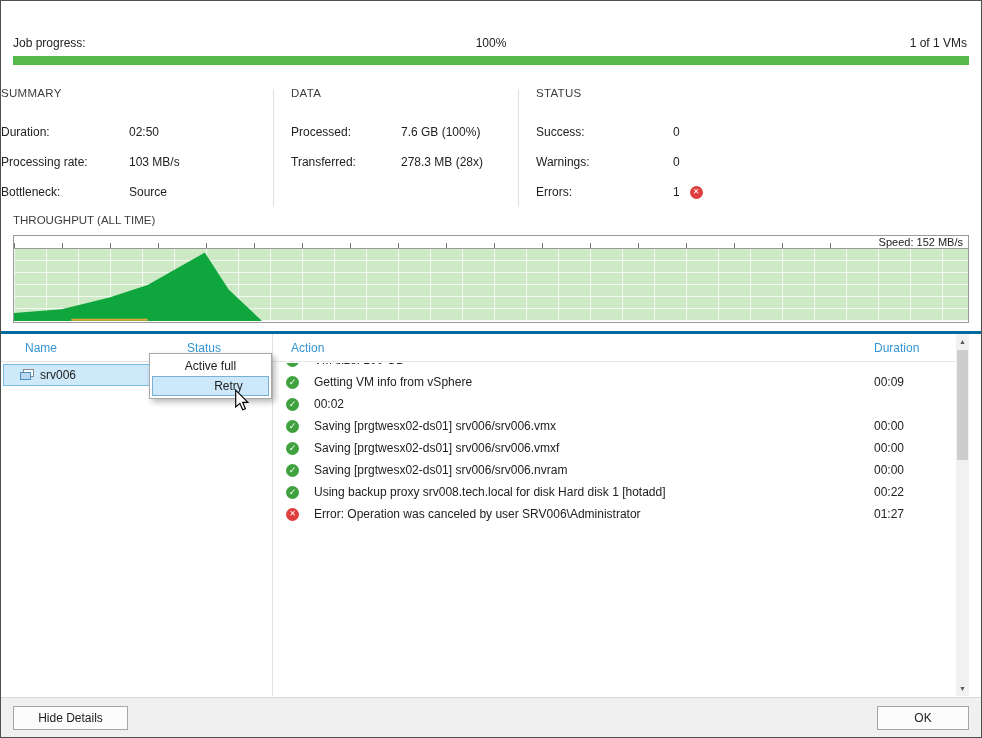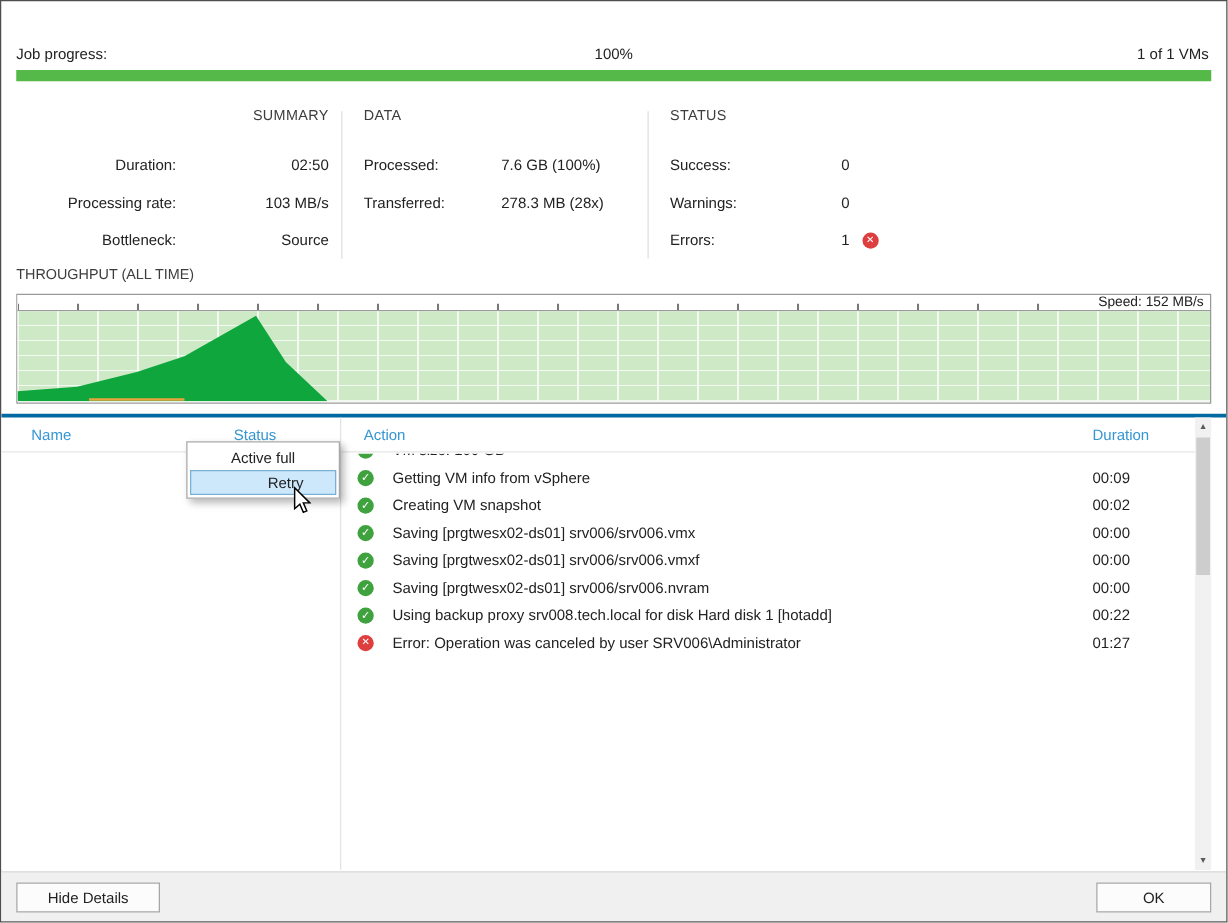--- a/index.html
+++ b/index.html
@@ -20,21 +20,21 @@
   .progress-row { position: absolute; top: 28px; left: 0; right: 0; height: 26px; }
   .progress-row .lbl { position: absolute; left: 12px; top: 7px; }
   .progress-row .pct { position: absolute; left: 0; right: 0; top: 7px; text-align: center; }
   .progress-row .cnt { position: absolute; right: 14px; top: 7px; }
   .progress-track { position: absolute; top: 55px; left: 12px; right: 12px; height: 9px; background: #e9e9e9; }
   .progress-fill { height: 100%; background: #54b948; }
 
   
   .stats { position: absolute; top: 86px; left: 0; right: 0; height: 128px; }
   .stats-col { position: absolute; top: 0; }
-  .col1 { left: 12px;  width: 250px; text-align: right; }
+  .col1 { left: 0;  width: 250px; }
   .col2 { left: 290px; width: 218px; }
   .col3 { left: 535px; width: 260px; }
   .col-title { font-size: 11.5px; color: #3d3d3d; height: 16px; margin-bottom: 14px; letter-spacing: .3px; }
   .stat-row { display: grid; height: 30px; align-items: center; }
   .col1 .stat-row { grid-template-columns: 128px 1fr; }
   .col2 .stat-row { grid-template-columns: 110px 1fr; }
   .col3 .stat-row { grid-template-columns: 137px 1fr; }
   .stat-value.with-icon { display: flex; align-items: center; gap: 10px; }
   .vdiv { position: absolute; top: 2px; width: 1px; height: 118px; background: #e0e0e0; }
   .vdiv.d1 { left: 272px; } .vdiv.d2 { left: 517px; }
@@ -194,20 +194,31 @@
         </svg>
     </div>
   </div>
 
   <div class="details">
     <div class="pane-left">
       <div class="hdr">
         <span class="hdr-name">Name</span>
         <span class="hdr-status">Status</span>
       </div>
+      <div class="vm-row">
+        <svg class="vm-icon" width="14" height="12" viewBox="0 0 14 12">
+          <rect x="3.5" y="0.5" width="10" height="7" fill="#ffffff" stroke="#8a8a8a"></rect>
+          <rect x="0.5" y="3.5" width="10" height="7" fill="#bcd6ef" stroke="#4a90c4"></rect>
+        </svg>
+        <span>srv006</span>
+        <span class="vm-status">
+          <span class="dot" data-icon="error"></span>
+          <span>Failed</span>
+        </span>
+      </div>
     </div>
 
     <div class="pane-right">
       <div class="hdr">
         <span class="hdr-action">Action</span>
         <span class="hdr-duration">Duration</span>
       </div>
       <div class="log-viewport">
         <div class="log-list">
           <div class="log-row">
@@ -215,21 +226,20 @@
             <span class="log-text">VM size: 100 GB</span>
             <span class="log-duration"></span>
           </div>
           <div class="log-row">
             <span class="dot" data-icon="success"></span>
             <span class="log-text">Getting VM info from vSphere</span>
             <span class="log-duration">00:09</span>
           </div>
           <div class="log-row">
             <span class="dot" data-icon="success"></span>
-            <span class="log-text">Creating VM snapshot</span>
             <span class="log-duration">00:02</span>
           </div>
           <div class="log-row">
             <span class="dot" data-icon="success"></span>
             <span class="log-text">Saving [prgtwesx02-ds01] srv006/srv006.vmx</span>
             <span class="log-duration">00:00</span>
           </div>
           <div class="log-row">
             <span class="dot" data-icon="success"></span>
             <span class="log-text">Saving [prgtwesx02-ds01] srv006/srv006.vmxf</span>

